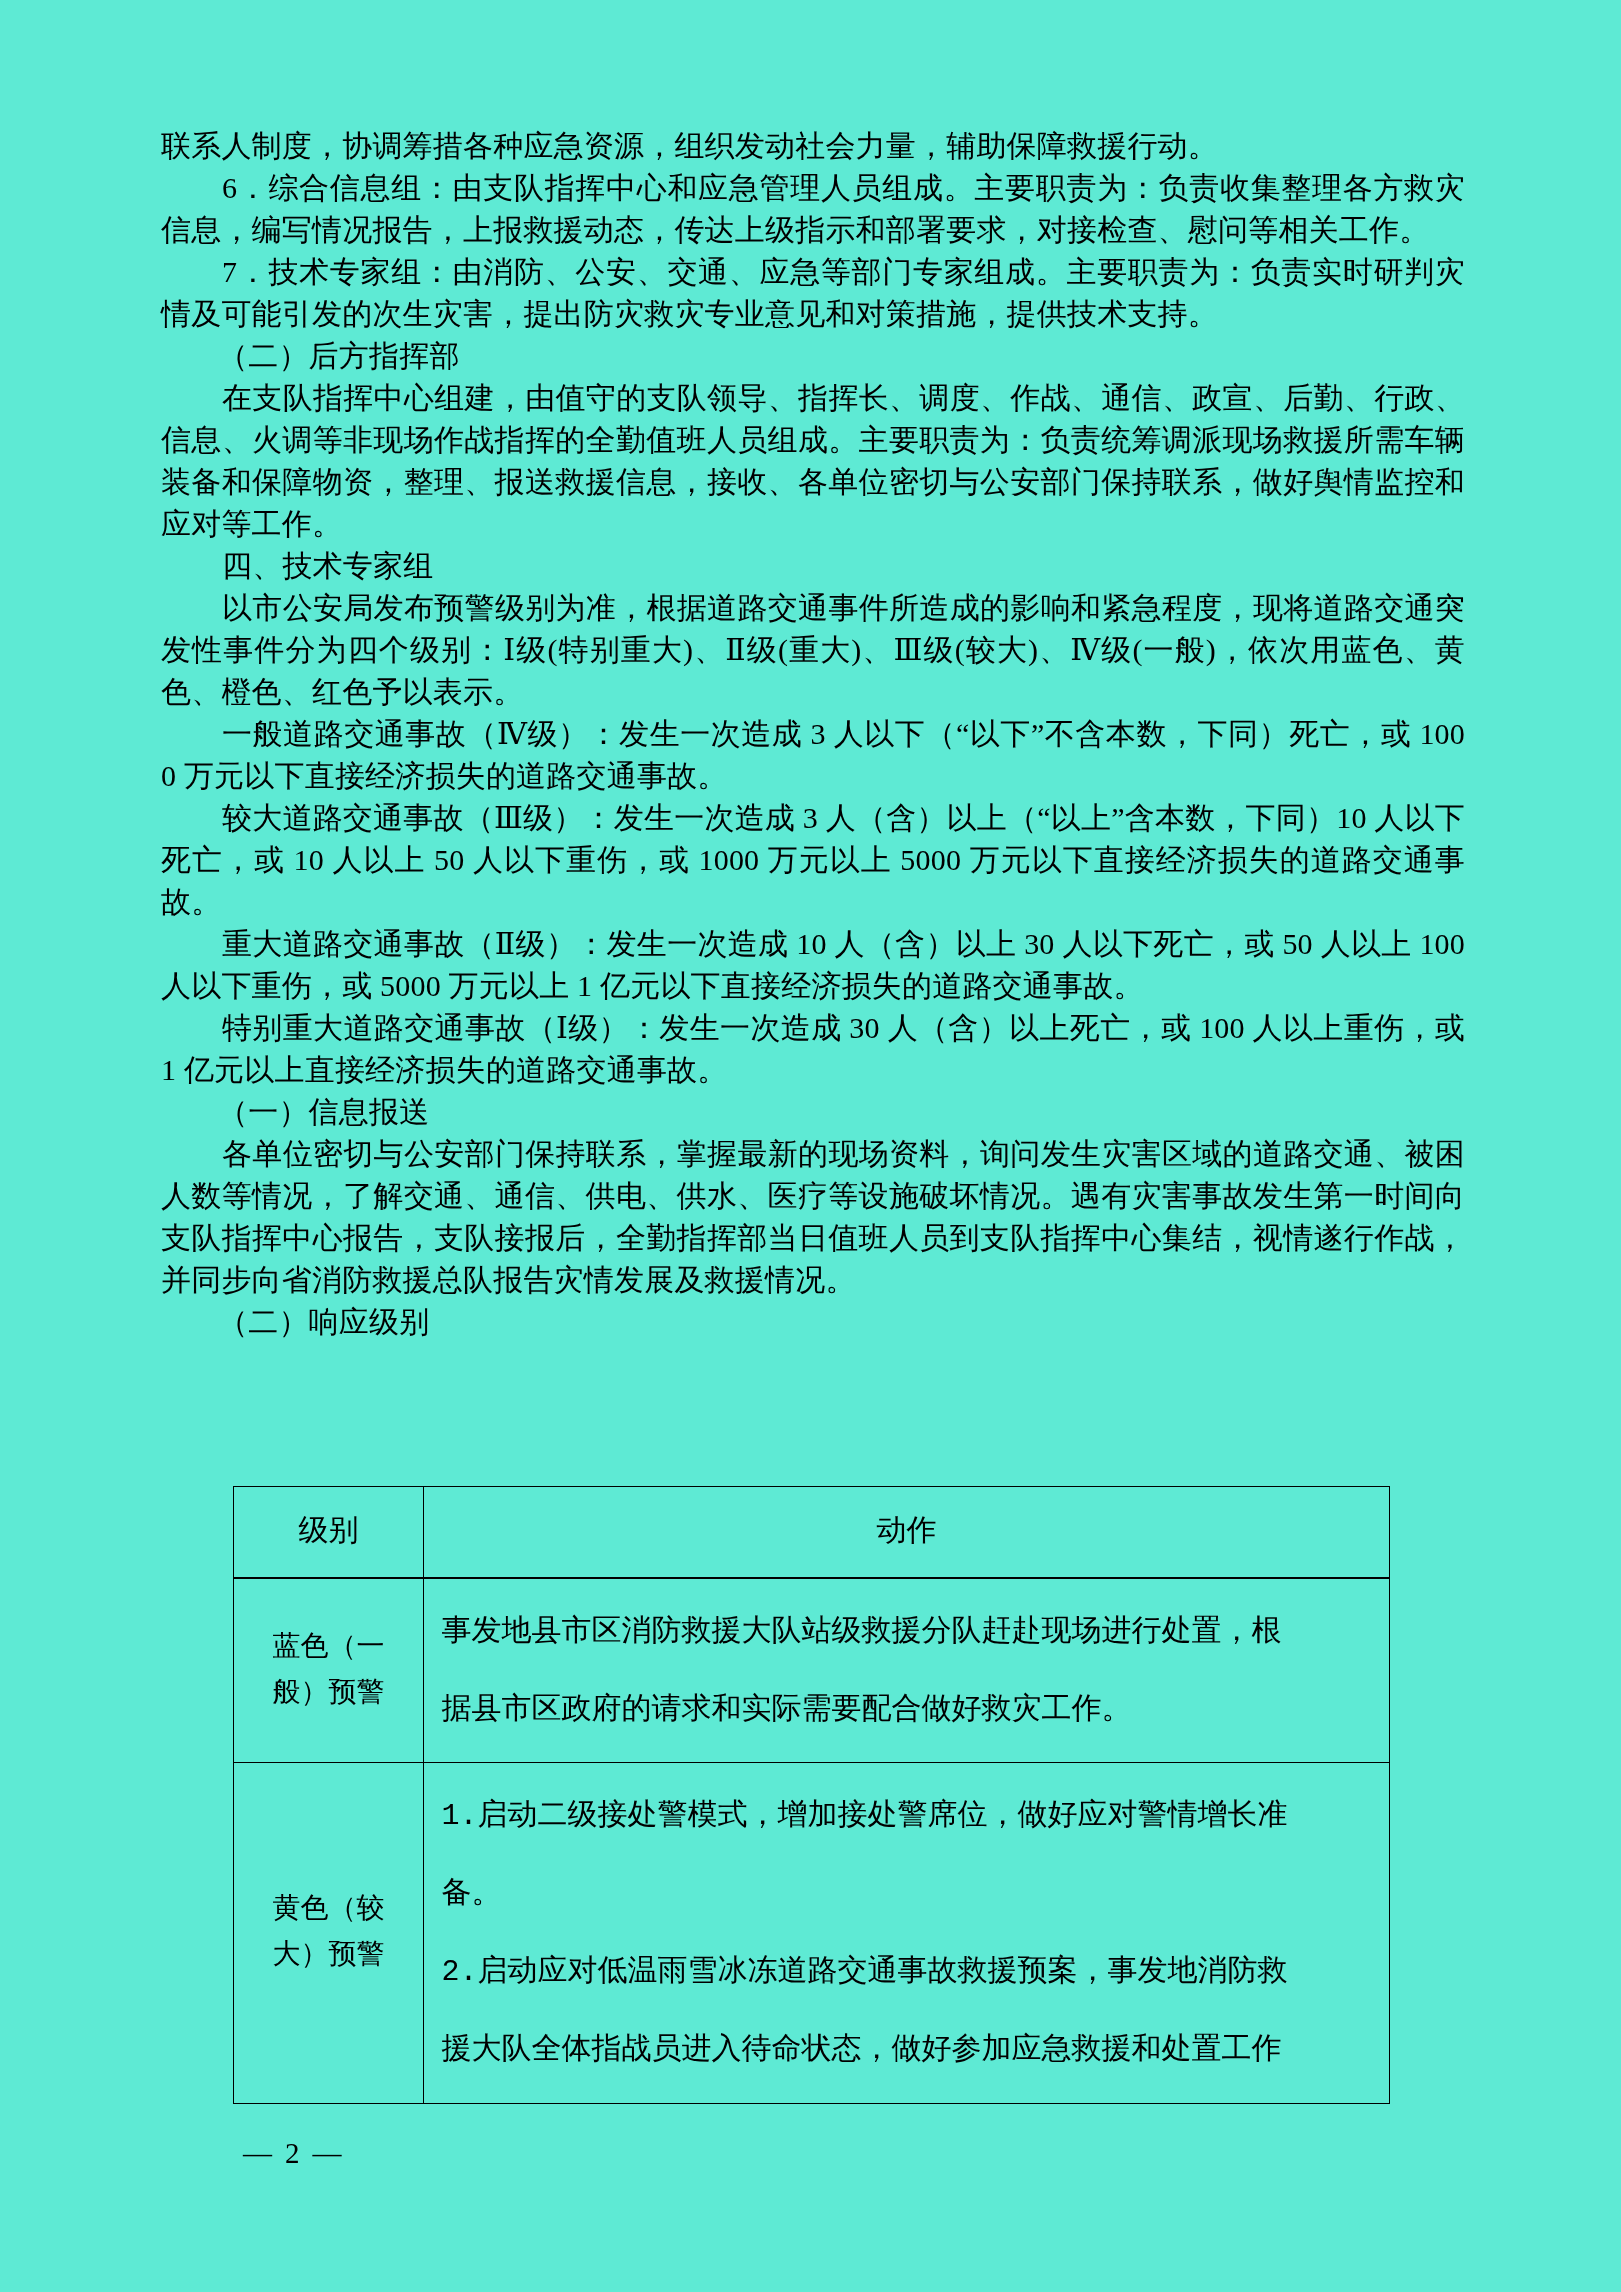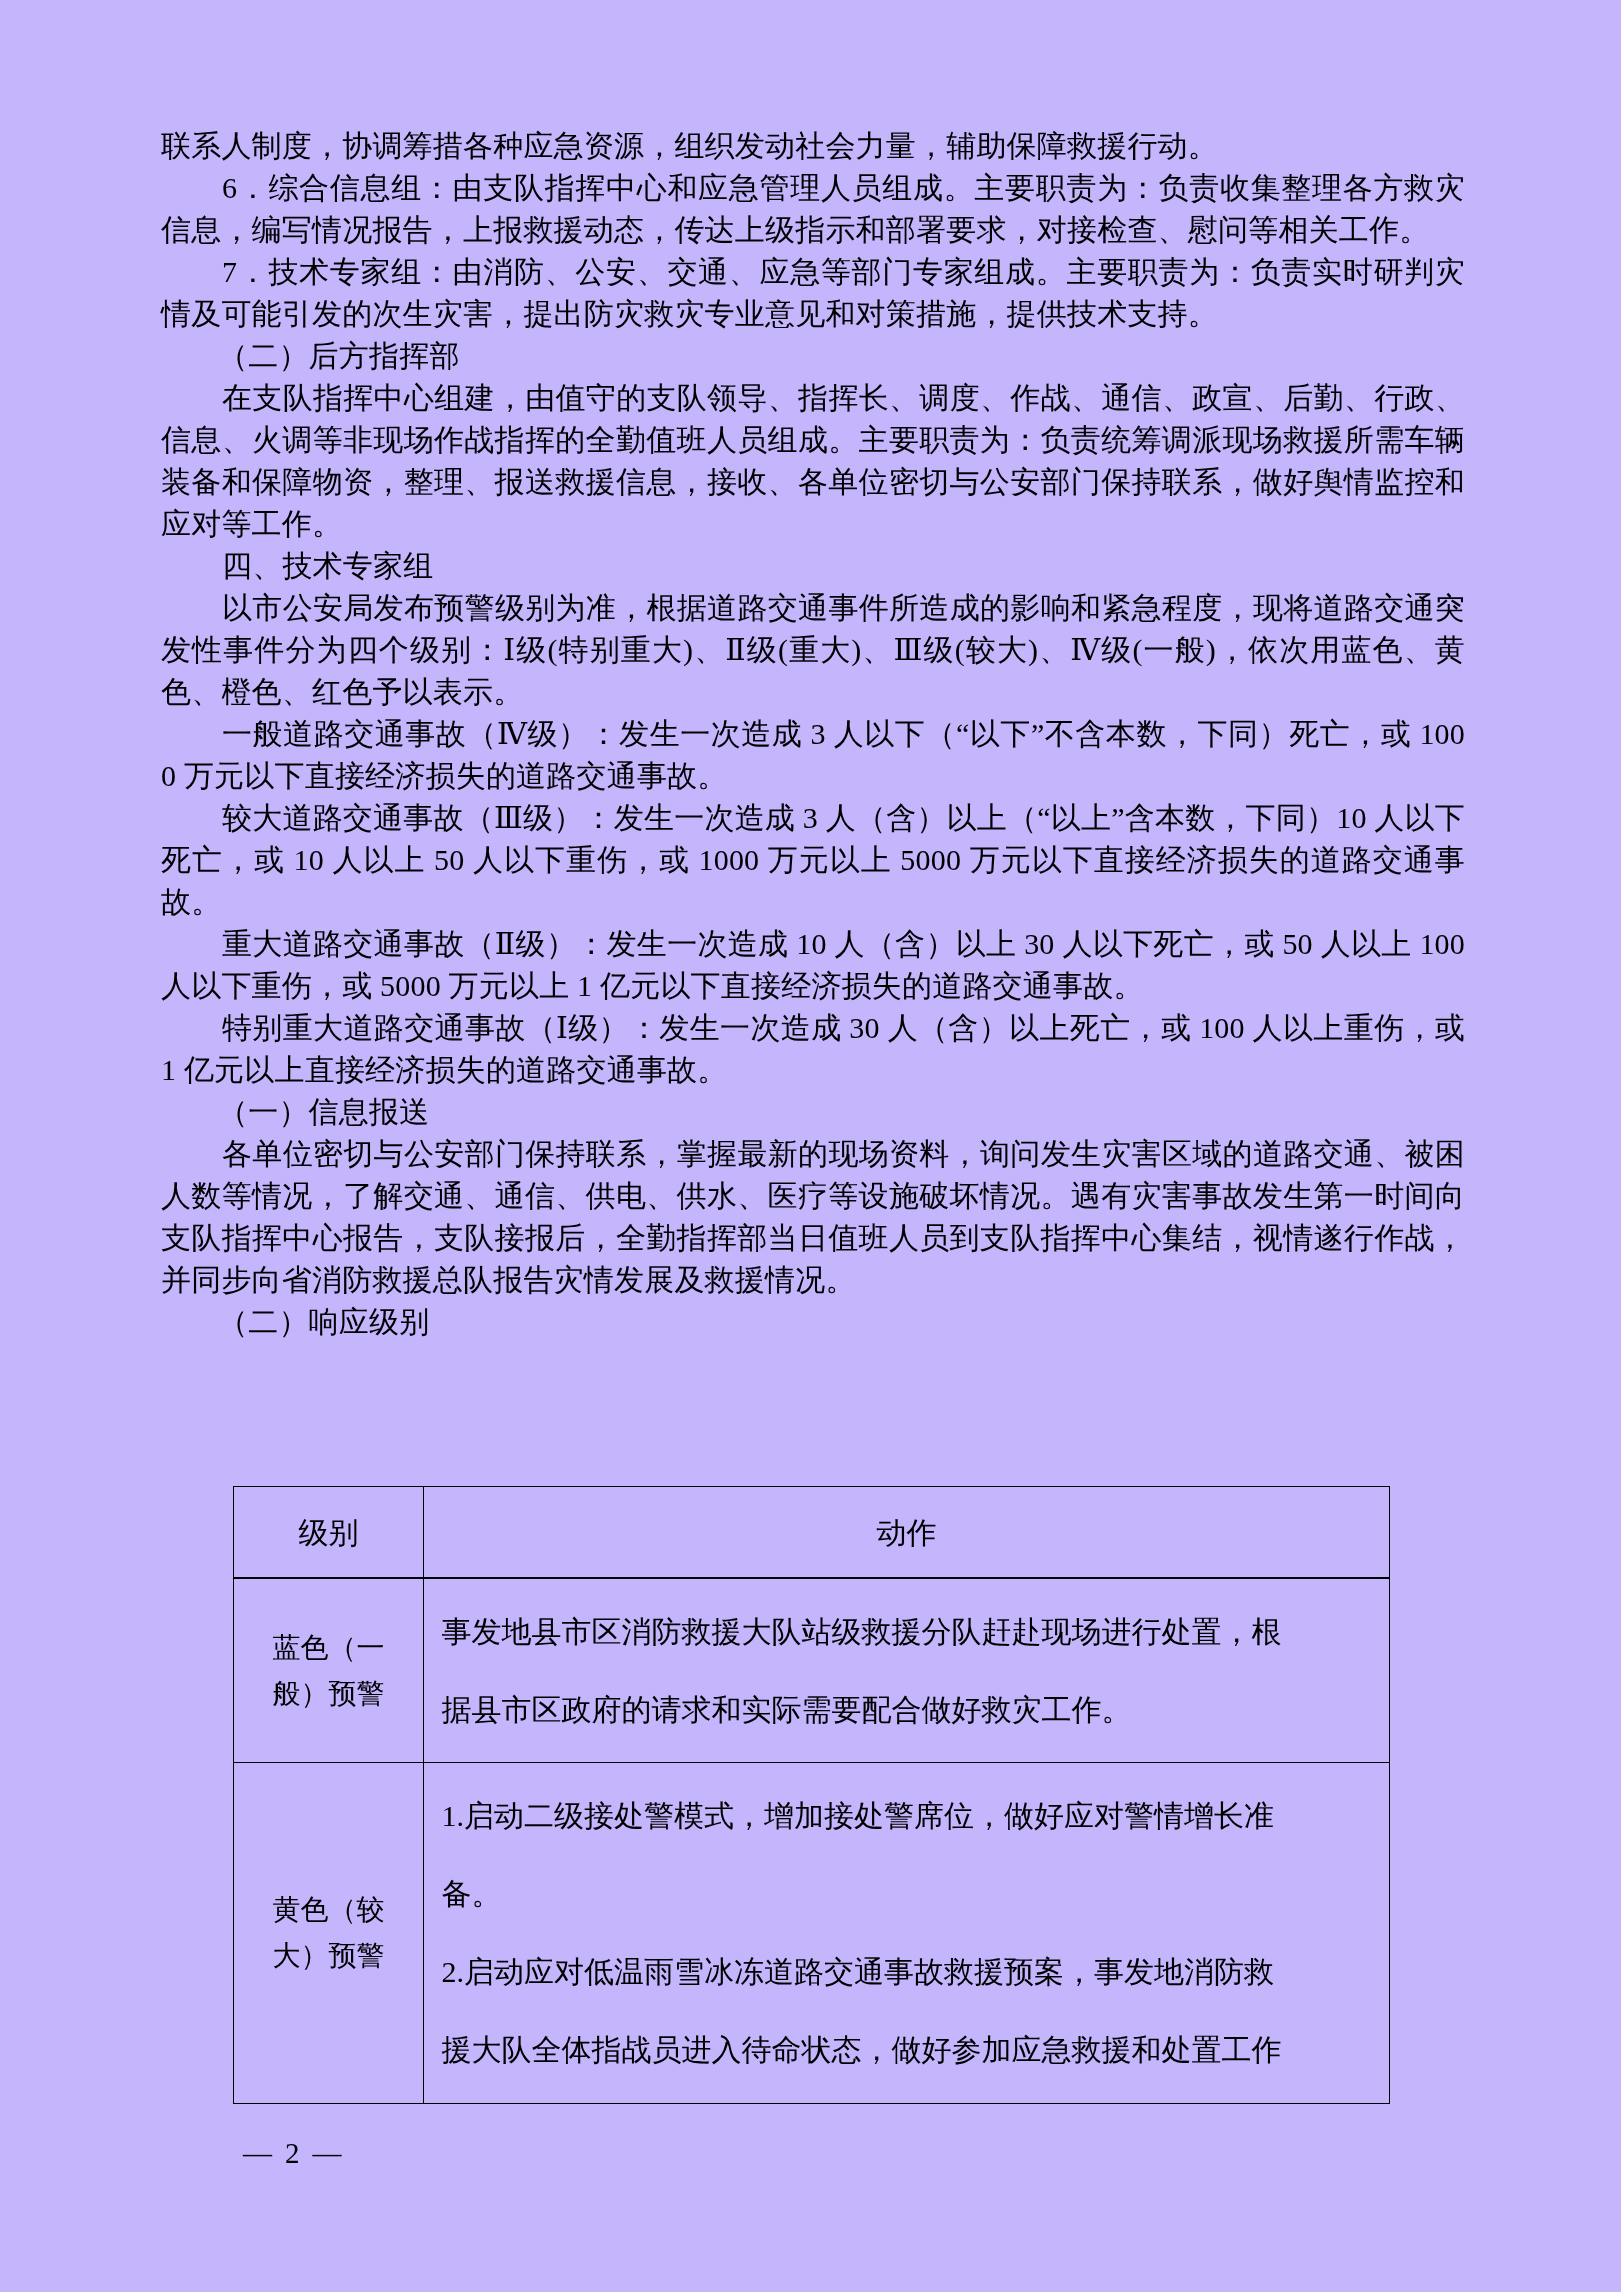--- a/index.html
+++ b/index.html
@@ -8,21 +8,21 @@
     background: #ffffff;
   }
   body {
     font-family: "Liberation Serif", "DejaVu Serif", serif;
     color: #000000;
   }
   #page {
     position: relative;
     width: 1621px;
     height: 2293px;
-    background: #c4b5fd;
+    background: #5eead4;
     overflow: hidden;
   }
   #doc-body {
     position: absolute;
     left: 161px;
     top: 125px;
     width: 1304px;
   }
   .para {
     font-size: 30px;
@@ -47,20 +47,21 @@
     left: 233px;
     top: 1486px;
     width: 1157px;
     border-collapse: collapse;
     table-layout: fixed;
   }
   #resp-table td {
     border: 1.6px solid #000000;
     vertical-align: middle;
     padding: 0;
+    font-family: Liberation Mono, monospace;
   }
   #resp-table tr.head-row td {
     border-bottom-width: 2.9px;
   }
   #resp-table td.c-level {
     width: 190px;
     text-align: center;
     font-size: 28px;
     line-height: 46px;
     padding: 5.9px 17.6px;

